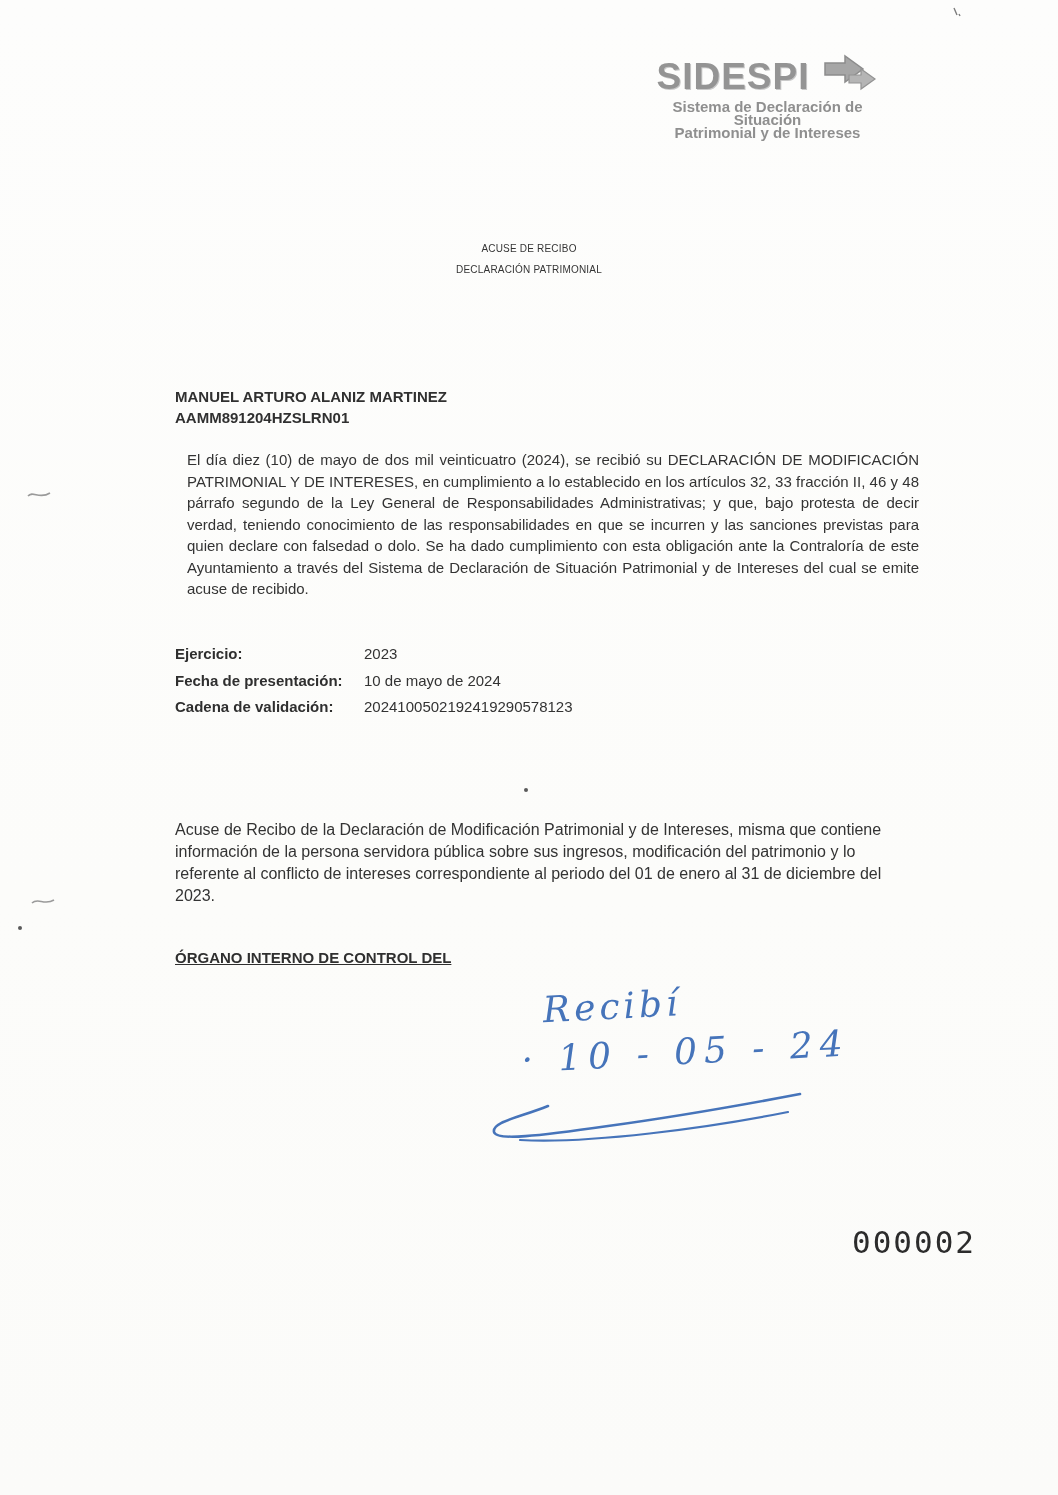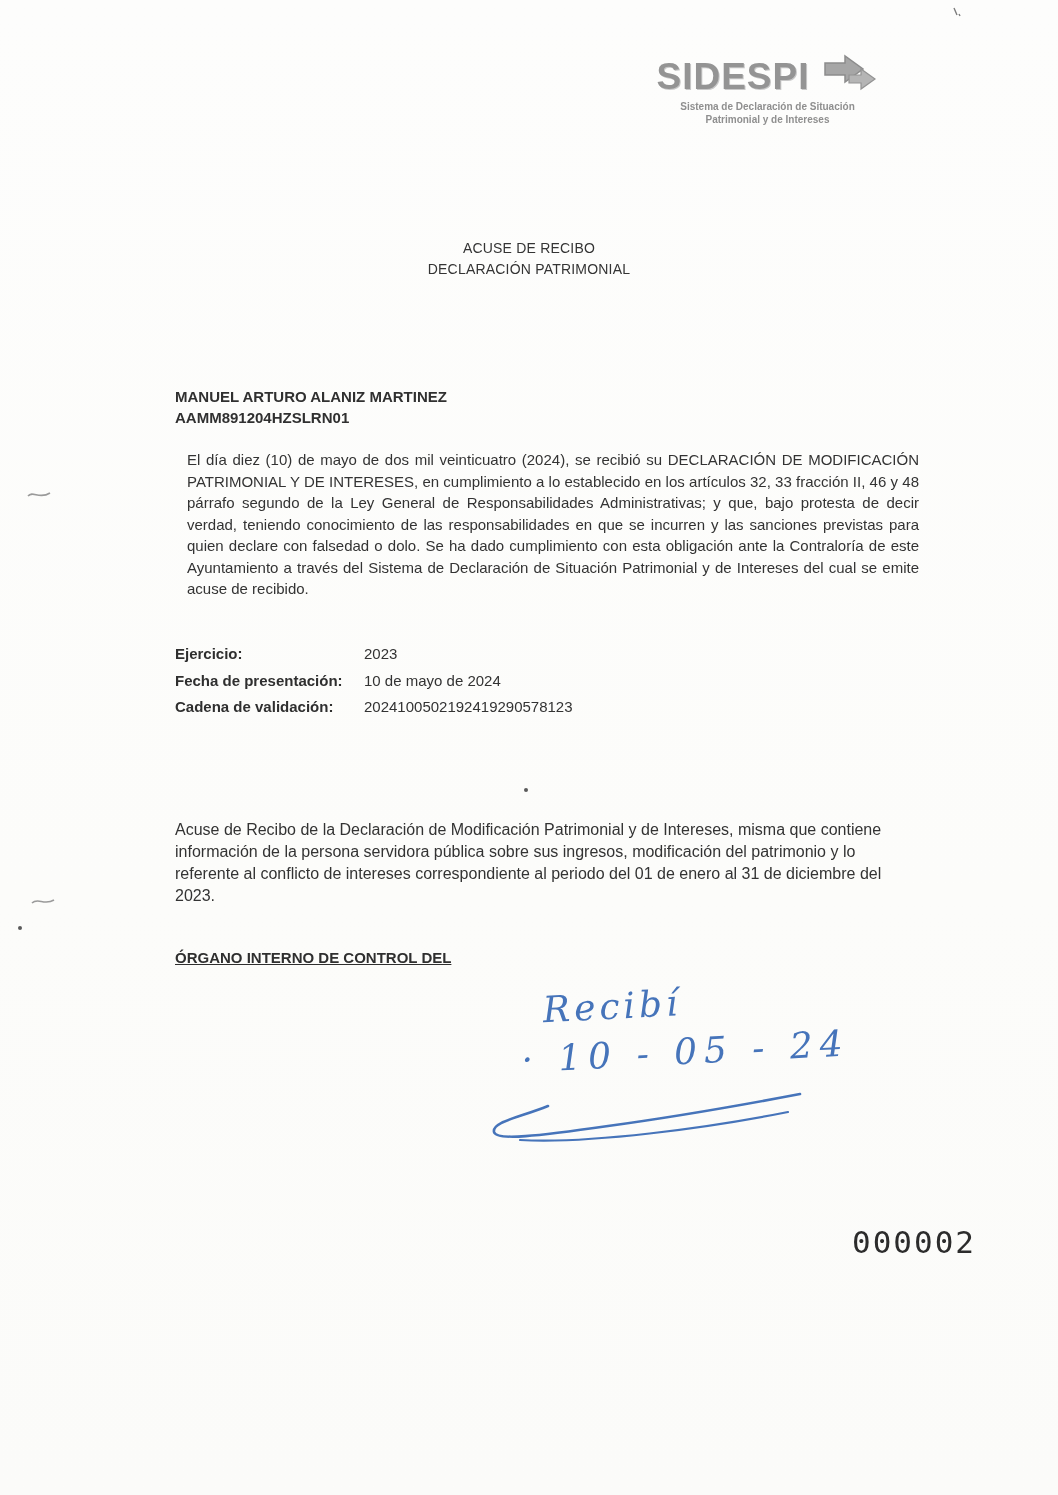--- a/index.html
+++ b/index.html
@@ -15,26 +15,26 @@
   }
 
   
   .logo { position: absolute; top: 56px; left: 655px; width: 225px; text-align: center; }
   .logo-row { display: flex; align-items: center; justify-content: center; gap: 17px; }
   .logo-text {
     font-size: 37px; font-weight: 700; color: #949494;
     letter-spacing: 1px; text-shadow: 1px 1px 0 #c9c9c9;
   }
   .logo-arrow { margin-left: -4px; margin-top: -8px; }
-  .logo-tagline { margin-top: 2px; font-size: 10px; line-height: 13px; color: #8f8f8f; font-weight: 700; }
+  .logo-tagline { margin-top: 2px; font-size: 15px; line-height: 13px; color: #8f8f8f; font-weight: 700; }
 
   
   .doc-title {
     position: absolute; top: 238px; left: 0; width: 1058px;
-    text-align: center; font-size: 14px; line-height: 21px; color: #343434;
+    text-align: center; font-size: 10px; line-height: 21px; color: #343434;
     letter-spacing: 0.2px;
   }
 
   
   .recipient { position: absolute; top: 386px; left: 175px; font-size: 15px; line-height: 21px; font-weight: 700; color: #303030; }
 
   
   .body-par {
     position: absolute; top: 434px; left: 187px; width: 732px;
     font-size: 15px; line-height: 21.5px; text-align: justify; color: #333;

